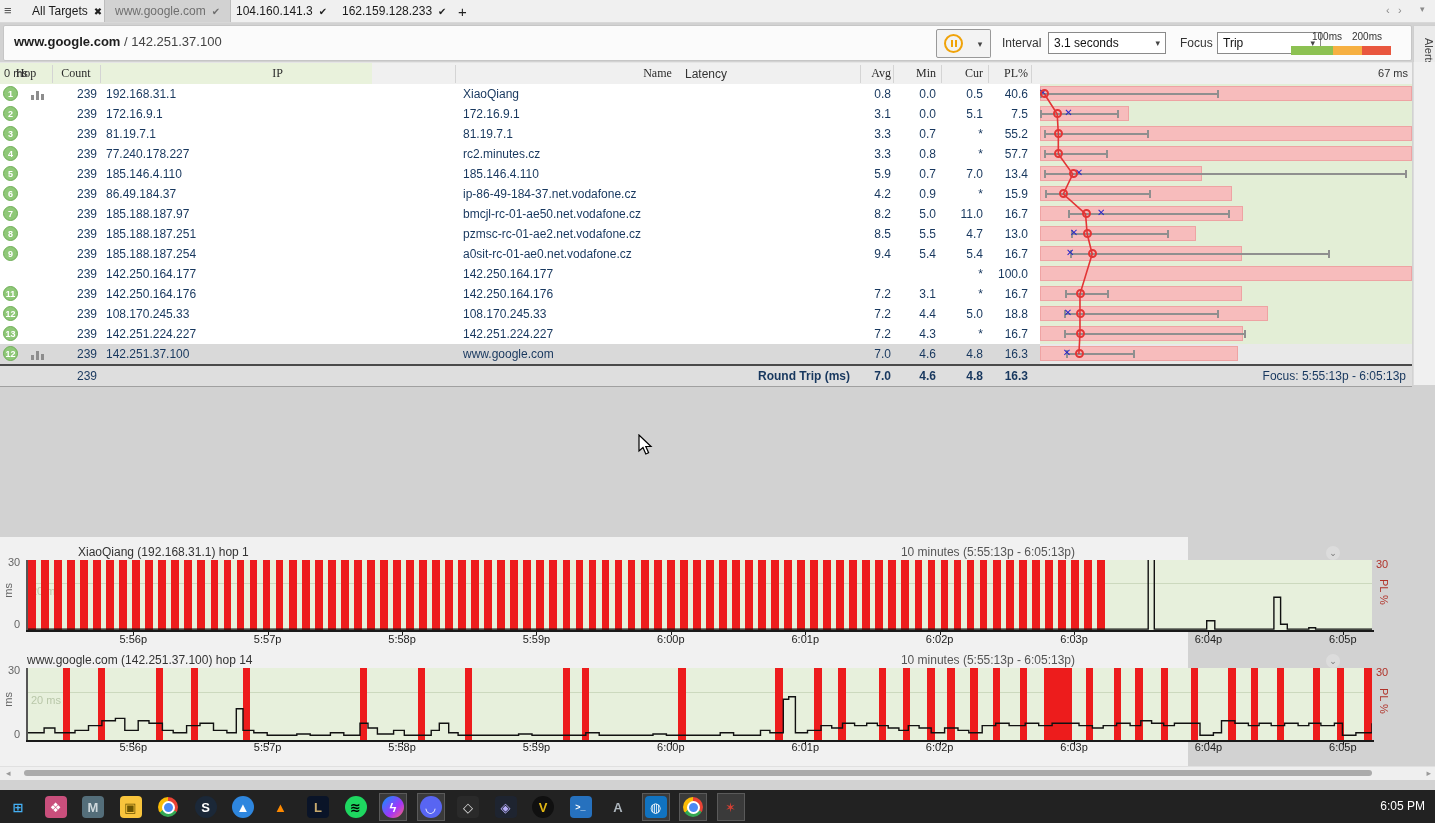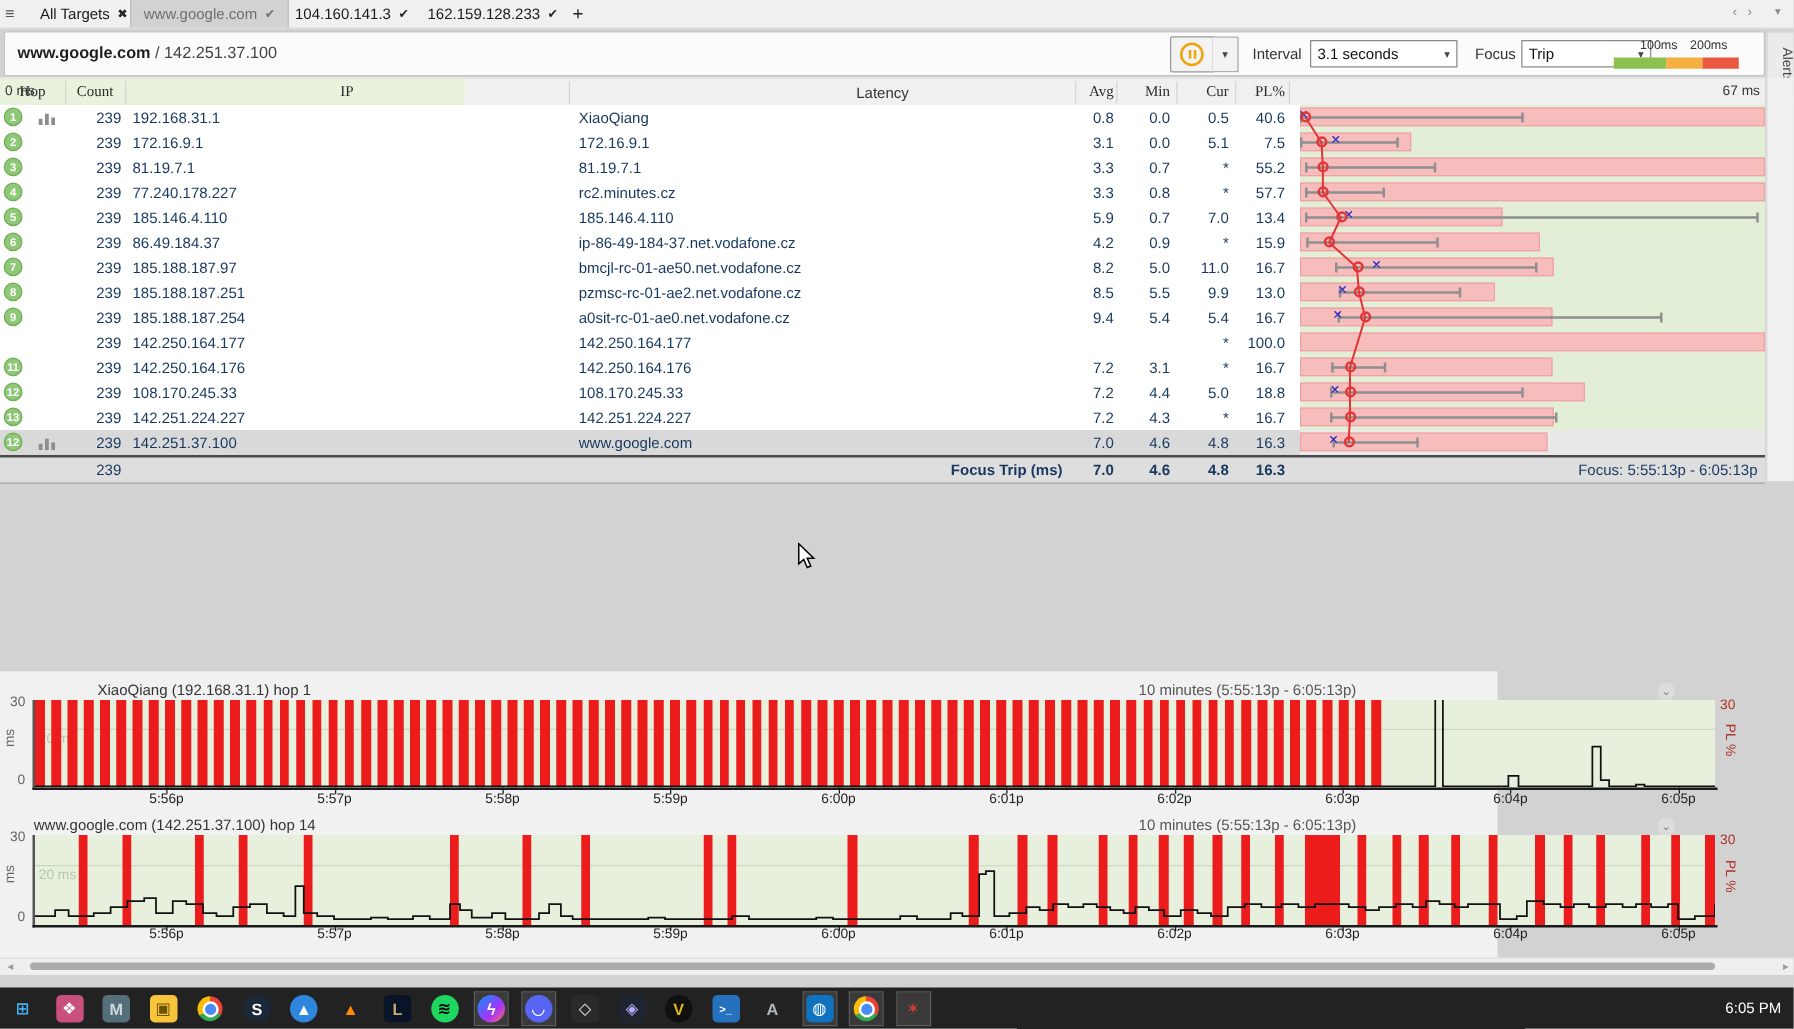--- a/index.html
+++ b/index.html
@@ -59,21 +59,21 @@
   .wcap{position:absolute;top:6px;width:2px;height:8px;background:#8f8f8f;}
   .avgc{position:absolute;top:5px;width:9px;height:9px;border:2px solid #e23535;border-radius:50%;box-sizing:border-box;}
   .curx{position:absolute;top:3px;font-size:10px;font-weight:bold;color:#2525c8;}
   #rt-row{left:0;top:364px;width:1412px;height:20px;background:#dedede;border-top:2px solid #4a4a4a;
     border-bottom:1px solid #a0a0a0;font-size:12px;color:#17375e;}
   #right-strip{left:1413px;top:62px;width:22px;height:323px;background:#f0f0f0;border-left:1px solid #dcdcdc;}
   
   #splitter{left:688px;top:540px;width:40px;height:8px;display:flex;gap:7px;justify-content:center;}
   #splitter i{width:4px;height:4px;border-radius:50%;background:#8a8a8a;}
   
-  #graphpanel{left:0;top:537px;width:1188px;height:229px;background:#f1f1f1;padding-left:10px;}
+  #graphpanel{left:0;top:537px;width:1188px;height:229px;background:#f1f1f1;}
   .gtitle{position:absolute;font-size:12px;color:#333;}
   .grange{position:absolute;font-size:12px;color:#555;text-align:right;right:113px;}
   .gchev{position:absolute;left:1326px;width:14px;height:14px;border-radius:50%;background:#dcdcdc;color:#777;
     font-size:9px;display:flex;align-items:center;justify-content:center;}
   .plot{position:absolute;left:28px;width:1344px;background:#e7f0dc;overflow:hidden;}
   .lossbar{position:absolute;top:0;bottom:0;background:#ed1c1c;}
   .gridline{position:absolute;left:0;right:0;height:1px;background:#ccd9be;}
   .watermark{position:absolute;left:3px;font-size:11px;color:#b9c7a9;}
   .yl{position:absolute;font-size:11px;color:#666;}
   .yr{position:absolute;font-size:11px;color:#b0332a;}
@@ -159,20 +159,21 @@
     <i class="leg-seg" style="width: 29%; background: rgb(246, 176, 66);"></i>
     <i class="leg-seg" style="width: 29%; background: rgb(233, 87, 63);"></i>
   </div>
 </div>
 <div id="alerts-tab" class="abs">Alerts</div>
 
 <div id="thead" class="abs">
   <span class="hcell" style="left:0;width:52px;text-align:center">Hop</span>
   <span class="hcell" style="left:52px;width:48px;text-align:center">Count</span>
   <span class="hcell" style="left:100px;width:355px;text-align:center">IP</span>
+  <span class="hcell" style="left:455px;width:405px;text-align:center">Name</span>
   <span class="hcell r" style="left:855px;width:36px">Avg</span>
   <span class="hcell r" style="left:898px;width:38px">Min</span>
   <span class="hcell r" style="left:945px;width:38px">Cur</span>
   <span class="hcell r" style="left:988px;width:40px">PL%</span>
   <i class="hsep" style="left:52px"></i>
     <i class="hsep" style="left:100px"></i>
     <i class="hsep" style="left:455px"></i>
   <i class="hsep" style="left:860px"></i>
     <i class="hsep" style="left:893px"></i>
     <i class="hsep" style="left:941px"></i>
@@ -314,21 +315,21 @@
         <div class="avgc" style="left: 41.5284px;"></div>
       </div>
     </div>
     <div class="hoprow">
       <div class="badge">8</div>
       <div class="cell r" style="left: 52px; width: 45px;">239</div>
       <div class="cell" style="left: 106px;">185.188.187.251</div>
       <div class="cell" style="left: 463px;">pzmsc-rc-01-ae2.net.vodafone.cz</div>
       <div class="cell r" style="left: 855px; width: 36px;">8.5</div>
       <div class="cell r" style="left: 898px; width: 38px;">5.5</div>
-      <div class="cell r" style="left: 945px; width: 38px;">9.9</div>
+      <div class="cell r" style="left: 945px; width: 38px;">4.7</div>
       <div class="cell r" style="left: 988px; width: 40px;">13.0</div>
       <div class="latcell">
         <div class="plbar" style="width: 156.24px;"></div>
         <div class="whisk" style="left: 30.5373px; width: 97.1642px;"></div>
         <div class="wcap" style="left: 30.5373px;"></div>
         <div class="wcap" style="left: 126.701px;"></div>
         <div class="curx" style="left: 29.8687px;">✕</div>
         <div class="avgc" style="left: 43.194px;"></div>
       </div>
     </div>
@@ -435,21 +436,21 @@
         <div class="wcap" style="left: 93.3881px;"></div>
         <div class="curx" style="left: 22.6507px;">✕</div>
         <div class="avgc" style="left: 34.8657px;"></div>
       </div>
     </div>
   </div>
 <div id="right-strip" class="abs"></div>
 
 <div id="rt-row" class="abs">
   <span class="cell r" style="left:52px;width:45px">239</span>
-  <span class="cell r" style="left:620px;width:230px;font-weight:bold">Focus Trip (ms)</span>
+  <span class="cell r" style="left:620px;width:230px;font-weight:bold">Round Trip (ms)</span>
   <span class="cell r" style="left:855px;width:36px;font-weight:bold">7.0</span>
   <span class="cell r" style="left:898px;width:38px;font-weight:bold">4.6</span>
   <span class="cell r" style="left:945px;width:38px;font-weight:bold">4.8</span>
   <span class="cell r" style="left:988px;width:40px;font-weight:bold">16.3</span>
   <span class="cell" style="right:6px">Focus: 5:55:13p - 6:05:13p</span>
 </div>
 
 <div id="splitter" class="abs">
     <i></i>
     <i></i>

